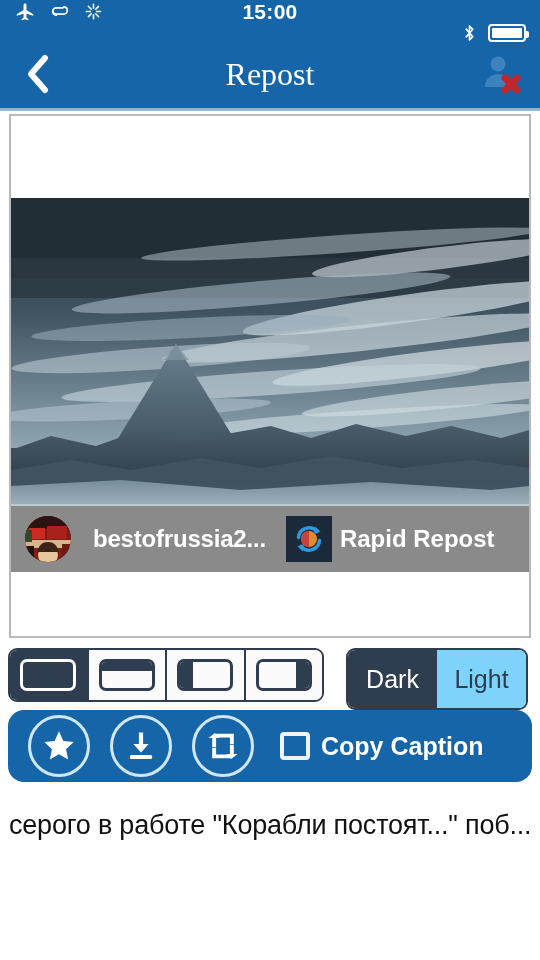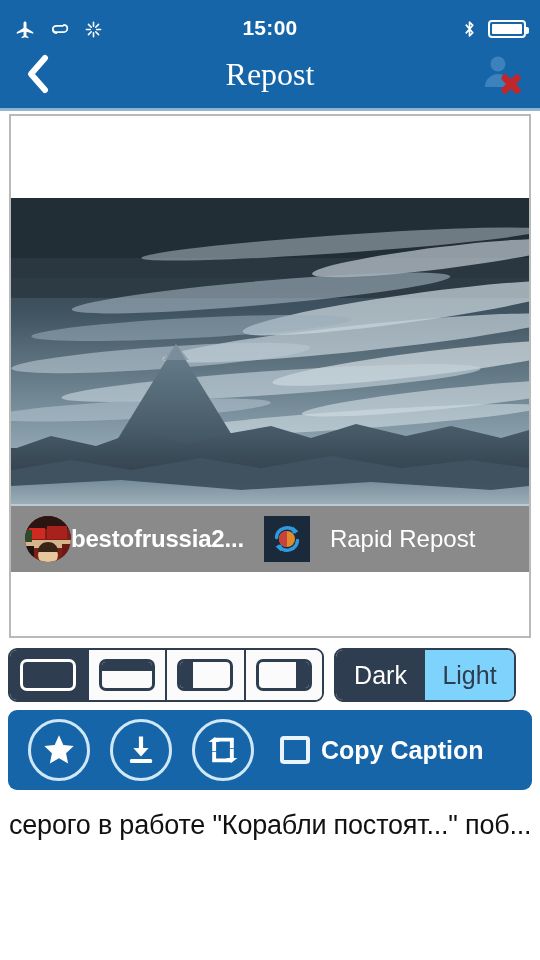--- a/index.html
+++ b/index.html
@@ -8,21 +8,21 @@
     background: #ffffff;
     font-family: "Liberation Sans", sans-serif;
     overflow: hidden;
   }
   #app { position: relative; width: 540px; height: 960px; background:#fff; }
 
   
   .statusbar {
     position:absolute; left:0; top:0; width:540px; height:40px;
     background:#1565a8;
-    display:flex; align-items:flex-end; padding:0 14px;
+    display:flex; align-items:flex-start; padding:0 14px;flex-direction:column;
   }
   .sb-left { display:flex; align-items:center; gap:13px; }
   .sb-center { position:absolute; left:0; right:0; text-align:center;
     color:#fff; font-size:21px; font-weight:bold; letter-spacing:.3px; }
   .sb-right { margin-left:auto; display:flex; align-items:center; gap:10px; position:relative; z-index:2; }
   .ico { display:block; }
 
   
   .battery { position:relative; width:38px; height:18px; border:2px solid #fff;
     border-radius:4px; display:flex; align-items:center; }
@@ -72,29 +72,29 @@
 
   .attrib {
     position:absolute; left:0; bottom:0; width:100%; height:66px;
     background:#8a8a8a; display:flex; align-items:center; padding-left:14px;
   }
   .avatar {
     width:46px; height:46px; border-radius:50%; overflow:hidden;
     position:relative; flex:0 0 auto; background:#5a1216;
   }
   .attrib-user {
-    margin-left:0; color:#ffffff; font-size:24px; font-weight:bold;
+    margin-left:22px; color:#ffffff; font-size:24px; font-weight:bold;
     letter-spacing:-.2px; white-space:nowrap;
   }
   .repost-logo {
     margin-left:20px; width:46px; height:46px; background:#1b2a3a;
     flex:0 0 auto; display:flex; align-items:center; justify-content:center;
   }
   .attrib-app {
-    margin-left:20px; color:#ffffff; font-size:24px; font-weight:normal;
+    margin-left:8px; color:#ffffff; font-size:24px; font-weight:bold;
     white-space:nowrap;
   }
 
   
   .row-controls {
     position:absolute; left:0; top:648px; width:540px; height:54px;
   }
   .seg-pos {
     position:absolute; left:8px; top:0; width:316px; height:54px;
     border:2px solid #2e3d4f; border-radius:9px; overflow:hidden;
@@ -109,34 +109,34 @@
 
   .thumb { width:56px; height:32px; border:3px solid #2e3d4f; border-radius:7px;
     position:relative; background:#fbfbfb; overflow:hidden; }
   .seg.active .thumb { border-color:#ffffff; background:#2e3d4f; }
   .thumb .bar { position:absolute; background:#2e3d4f; }
   .bar-top { left:0; right:0; top:0; height:9px; }
   .bar-left { left:0; top:0; bottom:0; width:13px; }
   .bar-right { right:0; top:0; bottom:0; width:13px; }
 
   .seg-theme {
-    position:absolute; right:24px; top:0; width:182px; height:54px;
+    position:absolute; right:12px; top:0; width:182px; height:62px;
     border:2px solid #2e3d4f; border-radius:9px; overflow:hidden; display:flex;
   }
   .seg-theme .tseg {
     flex:1 1 0; display:flex; align-items:center; justify-content:center;
     font-size:25px;
   }
   .seg-theme .tseg.dark  { background:#2e3d4f; color:#ffffff; }
   .seg-theme .tseg.light { background:#7dd3fc; color:#2e3d4f; }
 
   
   .actionbar {
-    position:absolute; left:8px; top:710px; width:524px; height:80px;
-    background:#1565a8; border-radius:9px; display:flex; align-items:center;
+    position:absolute; left:8px; top:710px; width:524px; height:72px;
+    background:#1565a8; border-radius:16px; display:flex; align-items:center;
   }
   .circbtn {
     width:62px; height:62px; border-radius:50%; border:3px solid #cfe7f7;
     margin-left:20px; display:flex; align-items:center; justify-content:center;
     flex:0 0 auto;
   }
   .checks { margin-left:26px; display:flex; flex-direction:column; justify-content:center; gap:4px; }
   .chkrow { display:flex; align-items:center; gap:11px; }
   .chkbox {
     width:30px; height:28px; border:4px solid #e9f4fc; border-radius:4px;

